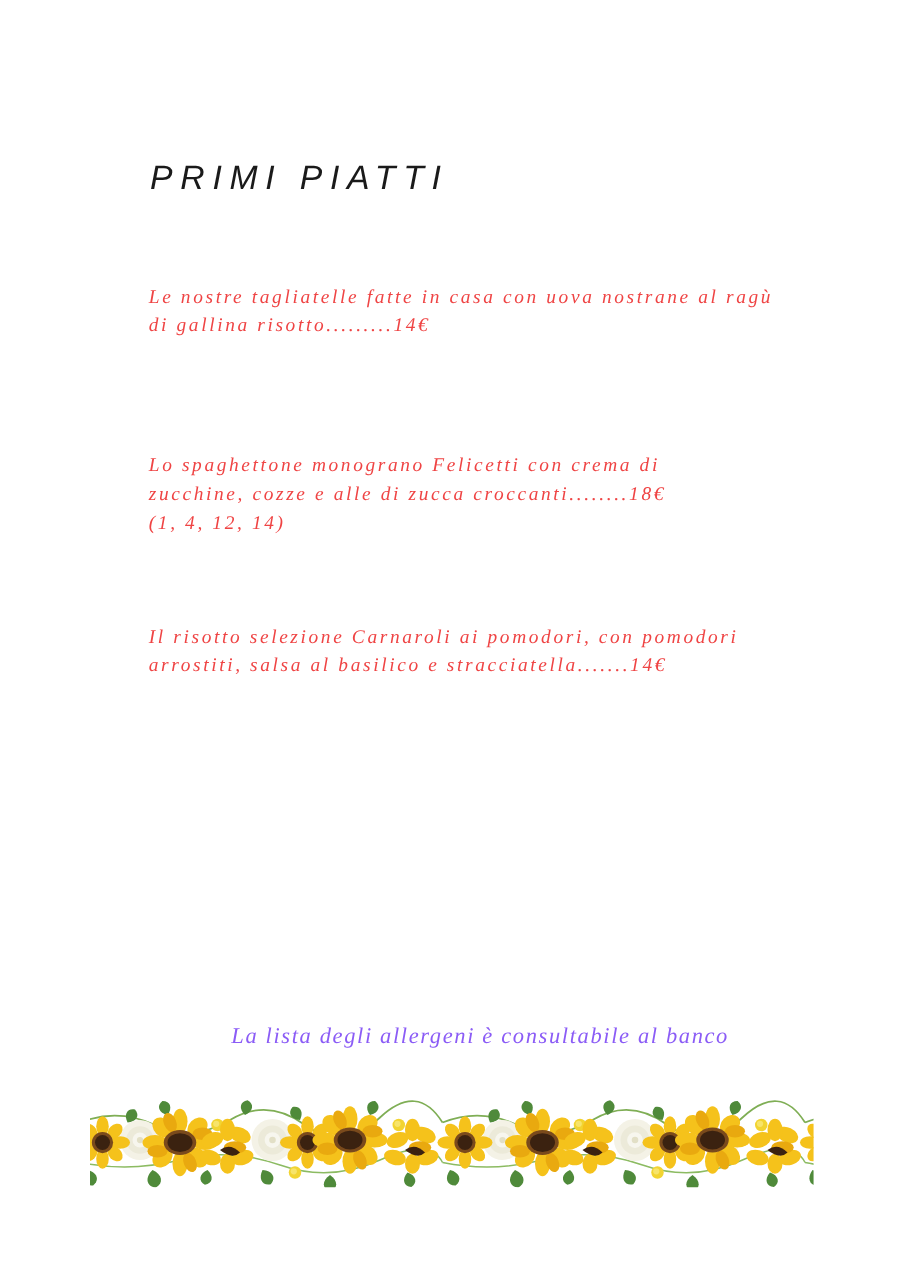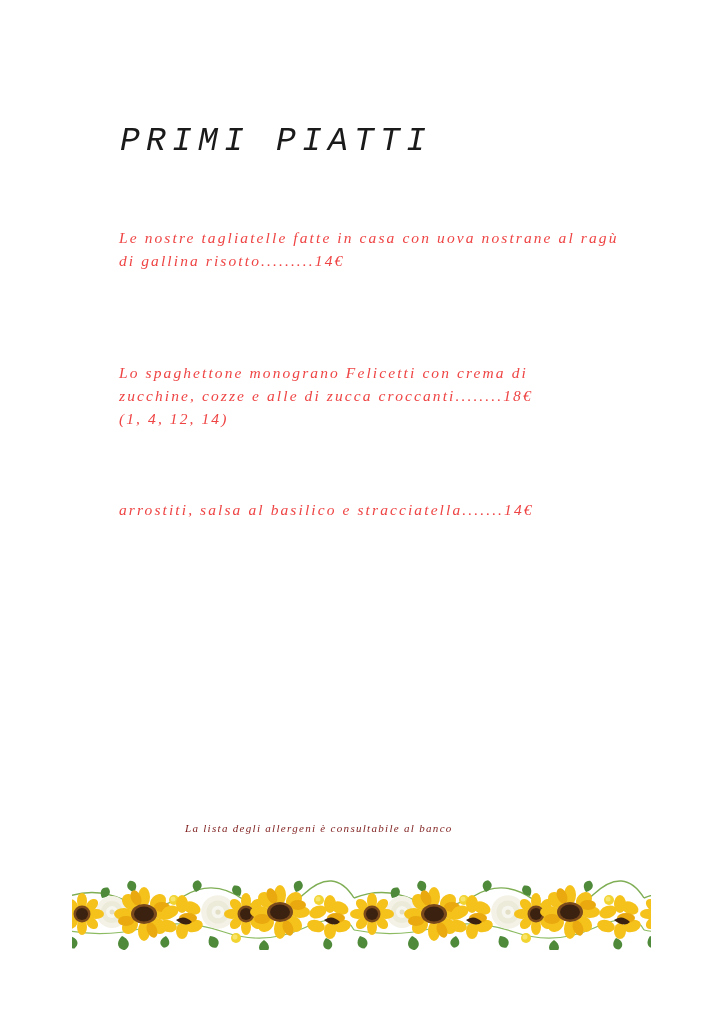--- a/index.html
+++ b/index.html
@@ -1,35 +1,35 @@
 <!DOCTYPE html>
 <html><head>
 <meta charset="utf-8">
 <style>
   html, body { margin: 0; padding: 0; background: #ffffff; }
   body { width: 724px; height: 1024px; position: relative; overflow: hidden; }
   .page { position: absolute; inset: 0; background: #ffffff; }
   .title {
     position: absolute; left: 120px; top: 124px;
-    font-family: Liberation Mono, monospace;
-    font-style: italic; font-size: 33px; letter-spacing: 6.2px;
+    font-family: Liberation Sans, sans-serif;
+    font-style: italic; font-size: 27px; letter-spacing: 6.2px;
     color: #1a1a1a; white-space: nowrap; line-height: 36px;
   }
   .dish {
     position: absolute; left: 119px;
     font-family: "Liberation Serif", "DejaVu Serif", serif;
     font-style: italic; font-size: 15.5px; letter-spacing: 2.1px;
     color: #ef4444; line-height: 23px; white-space: nowrap;
   }
   .dish .line { display: block; }
   .note {
     position: absolute; left: 185px; top: 818px;
     font-family: "Liberation Serif", "DejaVu Serif", serif;
-    font-style: italic; font-size: 11px; letter-spacing: 1.3px;
-    color: #7f1d1d; white-space: nowrap; line-height: 20px;
+    font-style: italic; font-size: 18px; letter-spacing: 1.3px;
+    color: #8b5cf6; white-space: nowrap; line-height: 20px;
   }
   .border {
     position: absolute; left: 72px; top: 878px; width: 579px; height: 72px;
     overflow: hidden;
   }
   .border svg { display: block; }
 </style>
 </head>
 <body>
 
@@ -42,20 +42,21 @@
     <span class="line">di gallina risotto.........14€</span>
   </div>
 
   <div class="dish" style="top:361px">
     <span class="line">Lo spaghettone monograno Felicetti con crema di</span>
     <span class="line">zucchine, cozze e alle di zucca croccanti........18€</span>
     <span class="line">(1, 4, 12, 14)</span>
   </div>
 
   <div class="dish" style="top:498px">
+    <span class="line">Il risotto selezione Carnaroli ai pomodori, con pomodori</span>
     <span class="line">arrostiti, salsa al basilico e stracciatella.......14€</span>
   </div>
 
 
   <div class="note">La lista degli allergeni è consultabile al banco</div>
 
   <div class="border">
     <svg width="579" height="72" viewBox="0 0 579 72">
       <defs>
         <g id="leaf">

